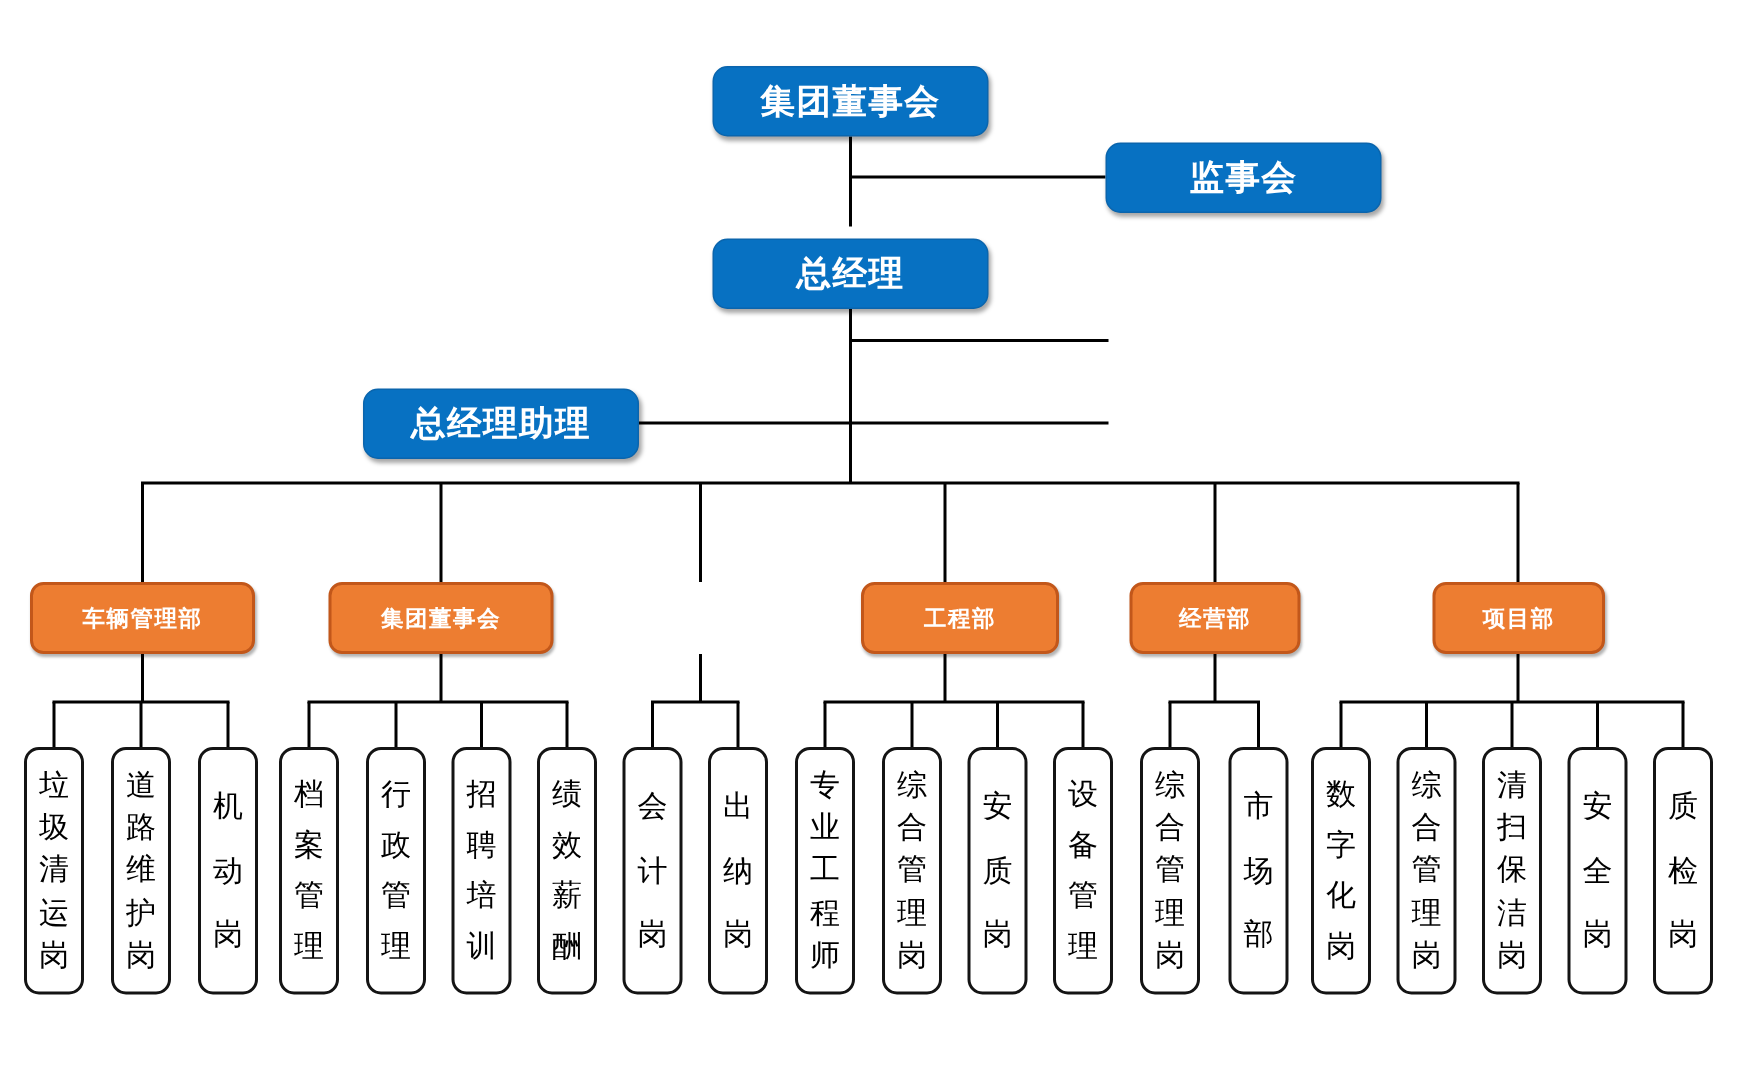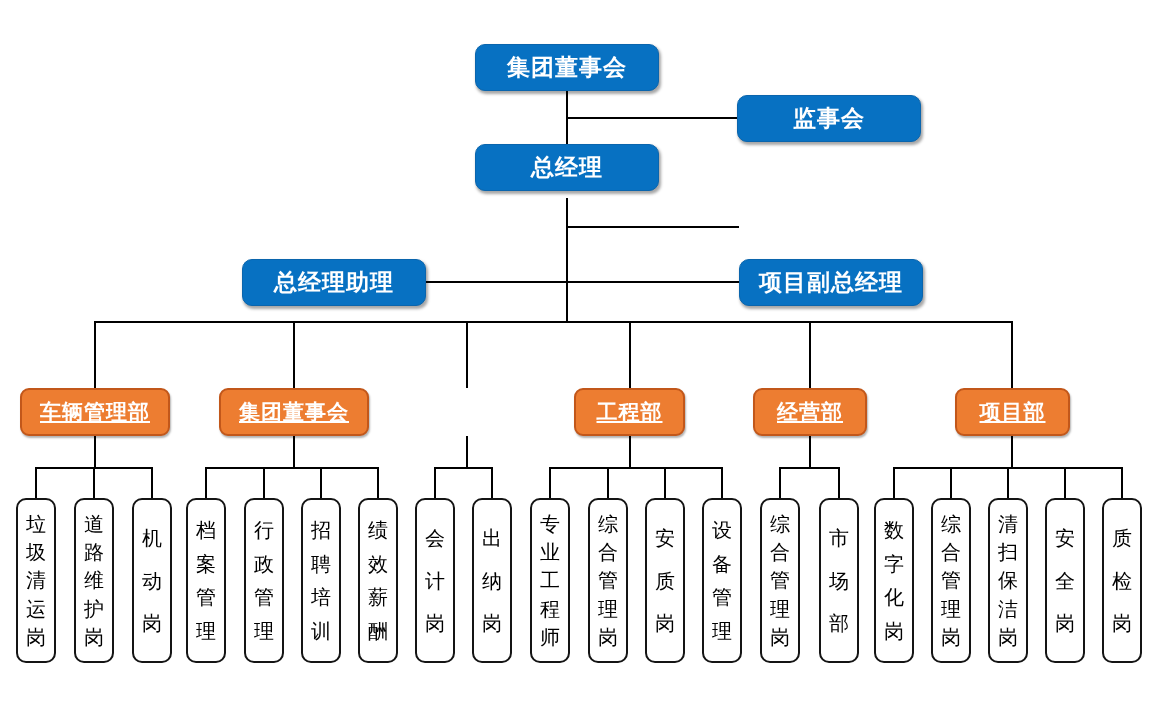--- a/index.html
+++ b/index.html
@@ -32,25 +32,24 @@
     font-weight: 700;
     letter-spacing: 1px;
     box-shadow: 1.5px 2.5px 3px rgba(0,0,0,0.35);
   }
   .box.orange {
     height: 48px;
     background: #ED7D31;
     border: 2px solid #C2571A;
     border-radius: 9px;
     color: #ffffff;
-    font-size: 21px;
+    font-size: 15px;
     font-weight: 700;
     letter-spacing: 1px;
     box-shadow: 1px 2px 2px rgba(0,0,0,0.3);
-    text-decoration: underline;
   }
   .box.leaf {
     width: 40px; height: 165px;
     top: 498px;
     background: #ffffff;
     border: 2px solid #141414;
     border-radius: 10px;
     color: #000000;
     font-size: 20px;
     font-weight: 400;
@@ -113,37 +112,34 @@
   <div class="line v" style="left:1007px;top:468px; height:30px"></div>
   <div class="line v" style="left:1064px;top:468px; height:30px"></div>
   <div class="line v" style="left:1121px;top:468px; height:30px"></div>
 
   <div class="box blue" style="left:475px; top:44px">
     <span>集团董事会</span>
   </div>
   <div class="box blue" style="left:737px; top:95px">
     <span>监事会</span>
   </div>
-  <div class="box blue" style="left:475px; top:144px">
+  <div class="box blue" style="left:475px; top:159px">
     <span>总经理</span>
   </div>
   <div class="box blue" style="left:242px; top:259px">
     <span>总经理助理</span>
   </div>
-  <div class="box blue" style="left:739px; top:259px">
-    <span>项目副总经理</span>
-  </div>
 
   <div class="box orange" style="left:20px;  top:388px; width:150px">
     <span>车辆管理部</span>
   </div>
   <div class="box orange" style="left:219px; top:388px; width:150px">
     <span>集团董事会</span>
   </div>
-  <div class="box orange" style="left:574px; top:388px; width:111px">
+  <div class="box orange" style="left:574px; top:388px; width:132px">
     <span>工程部</span>
   </div>
   <div class="box orange" style="left:955px; top:388px; width:115px">
     <span>项目部</span>
   </div>
   <div class="box orange" style="left:753px; top:388px; width:114px">
     <span>经营部</span>
   </div>
 
   <div class="box leaf" style="left:16px">

